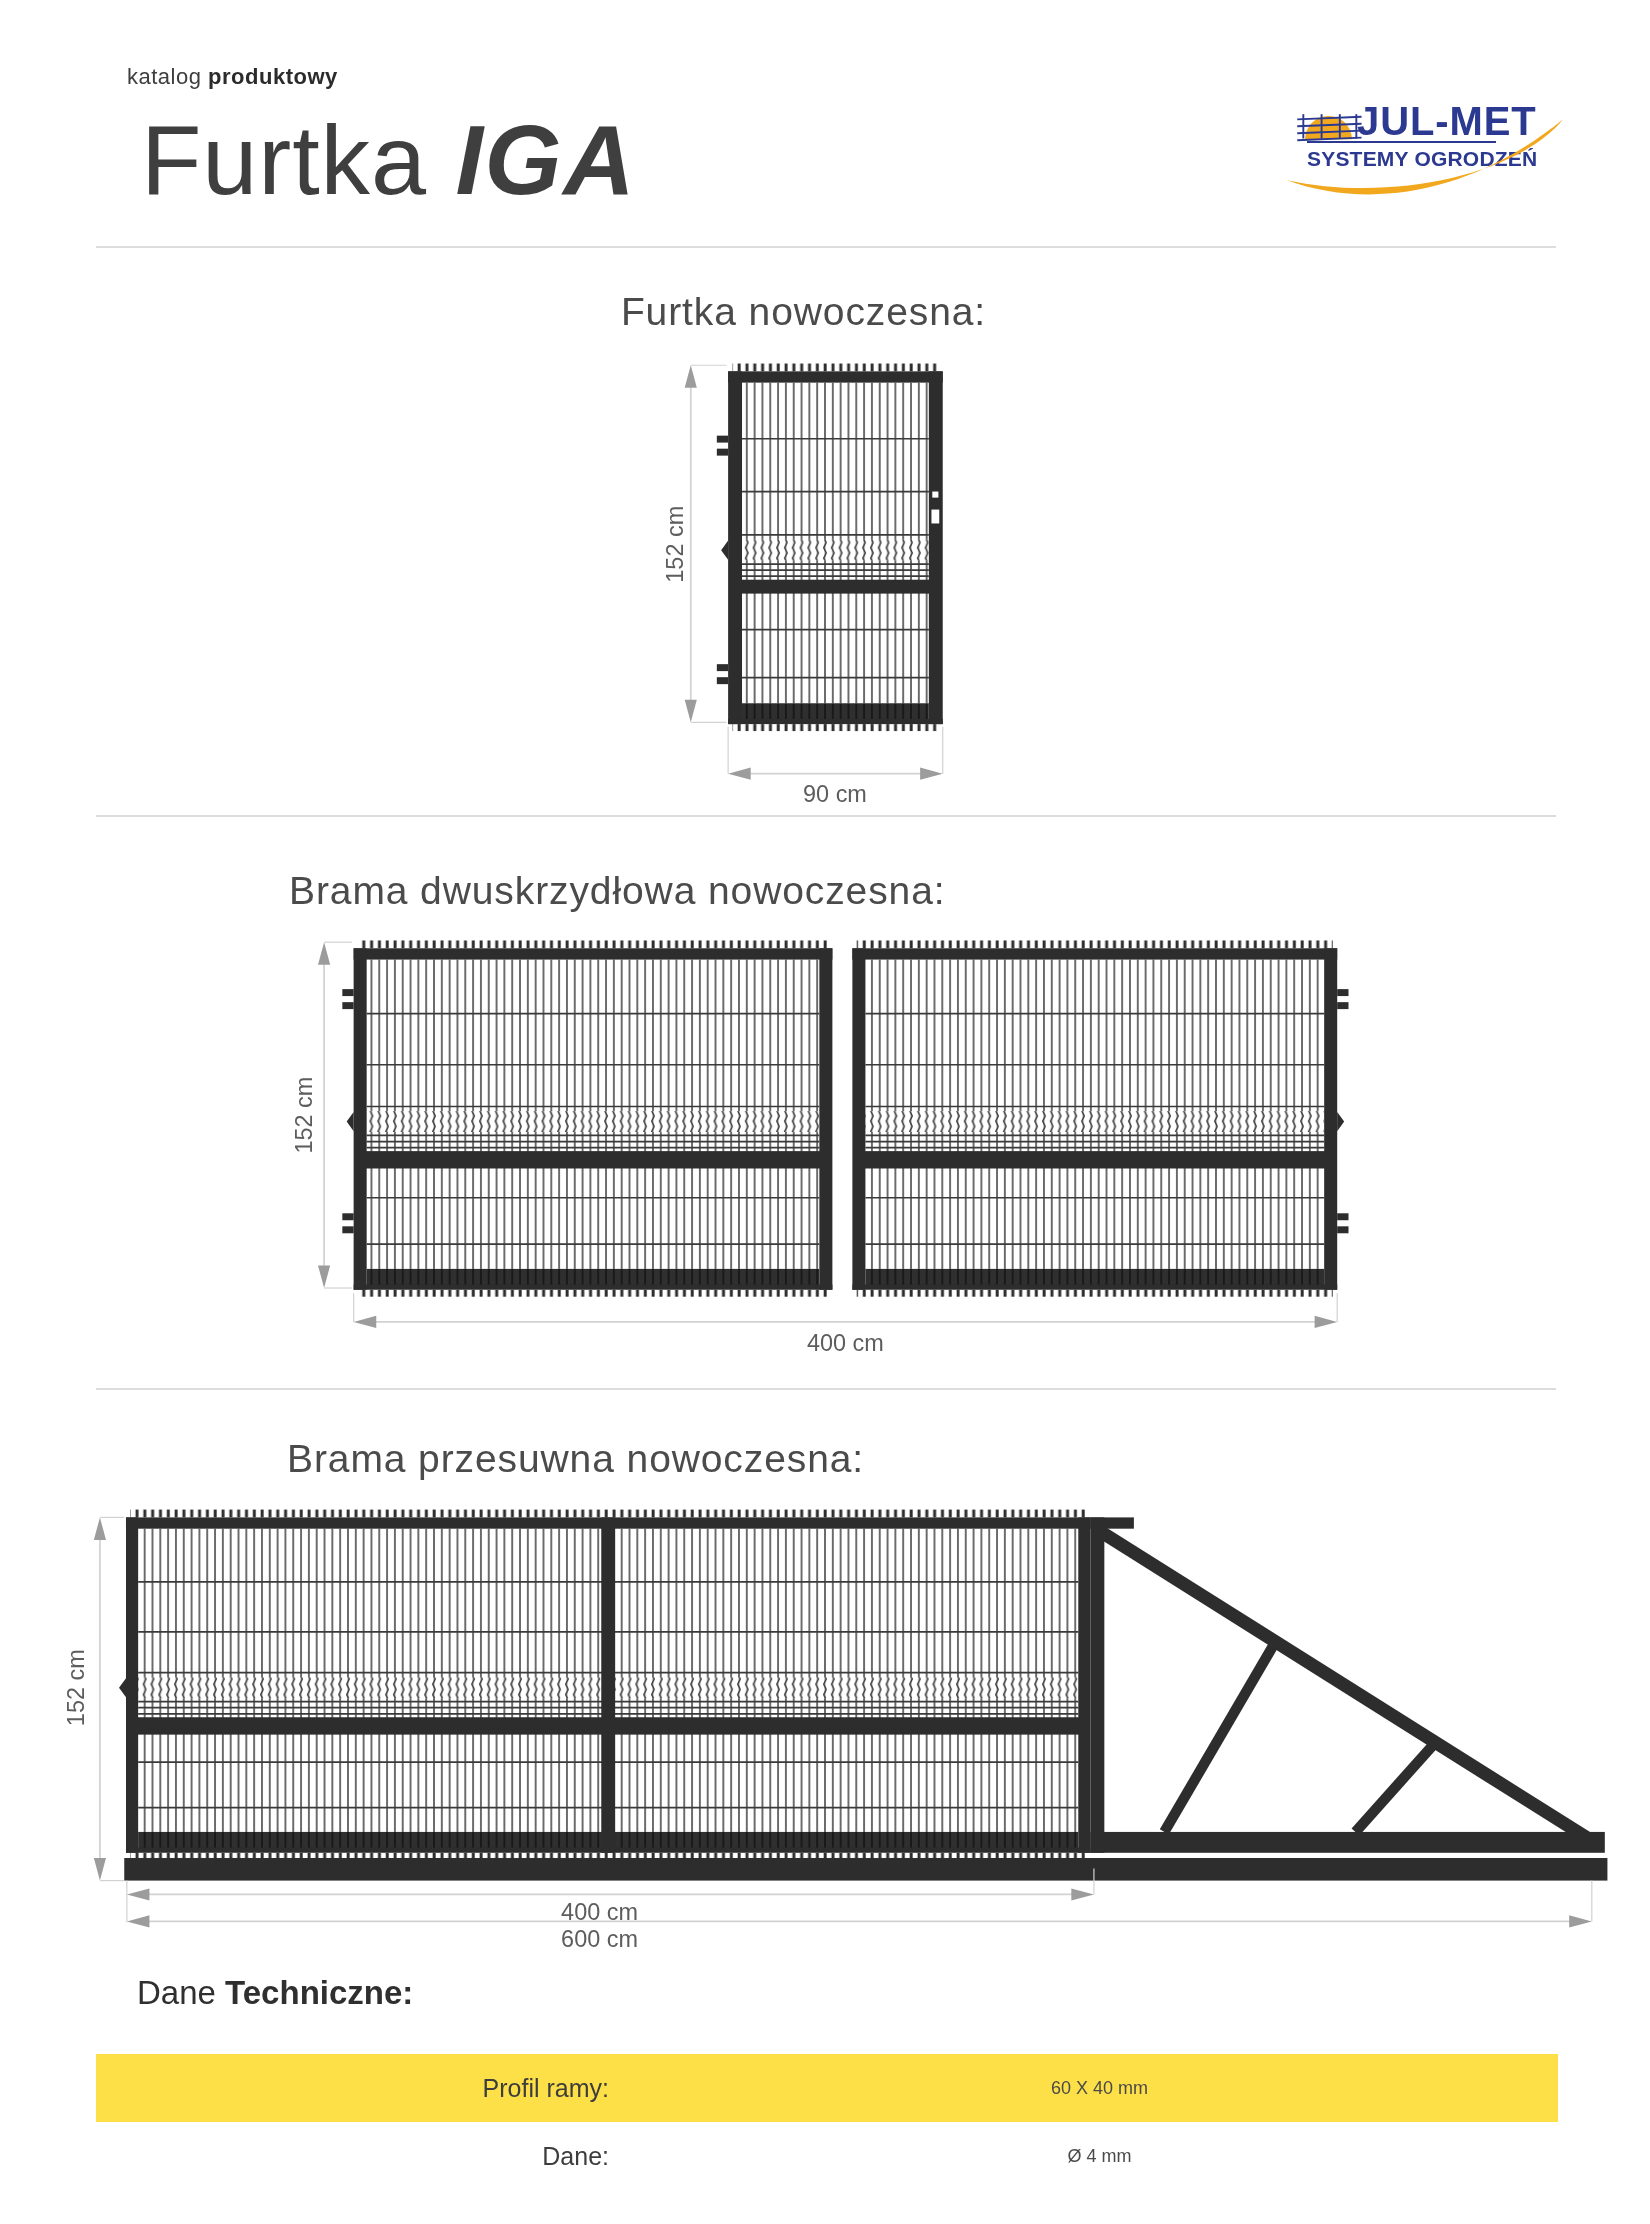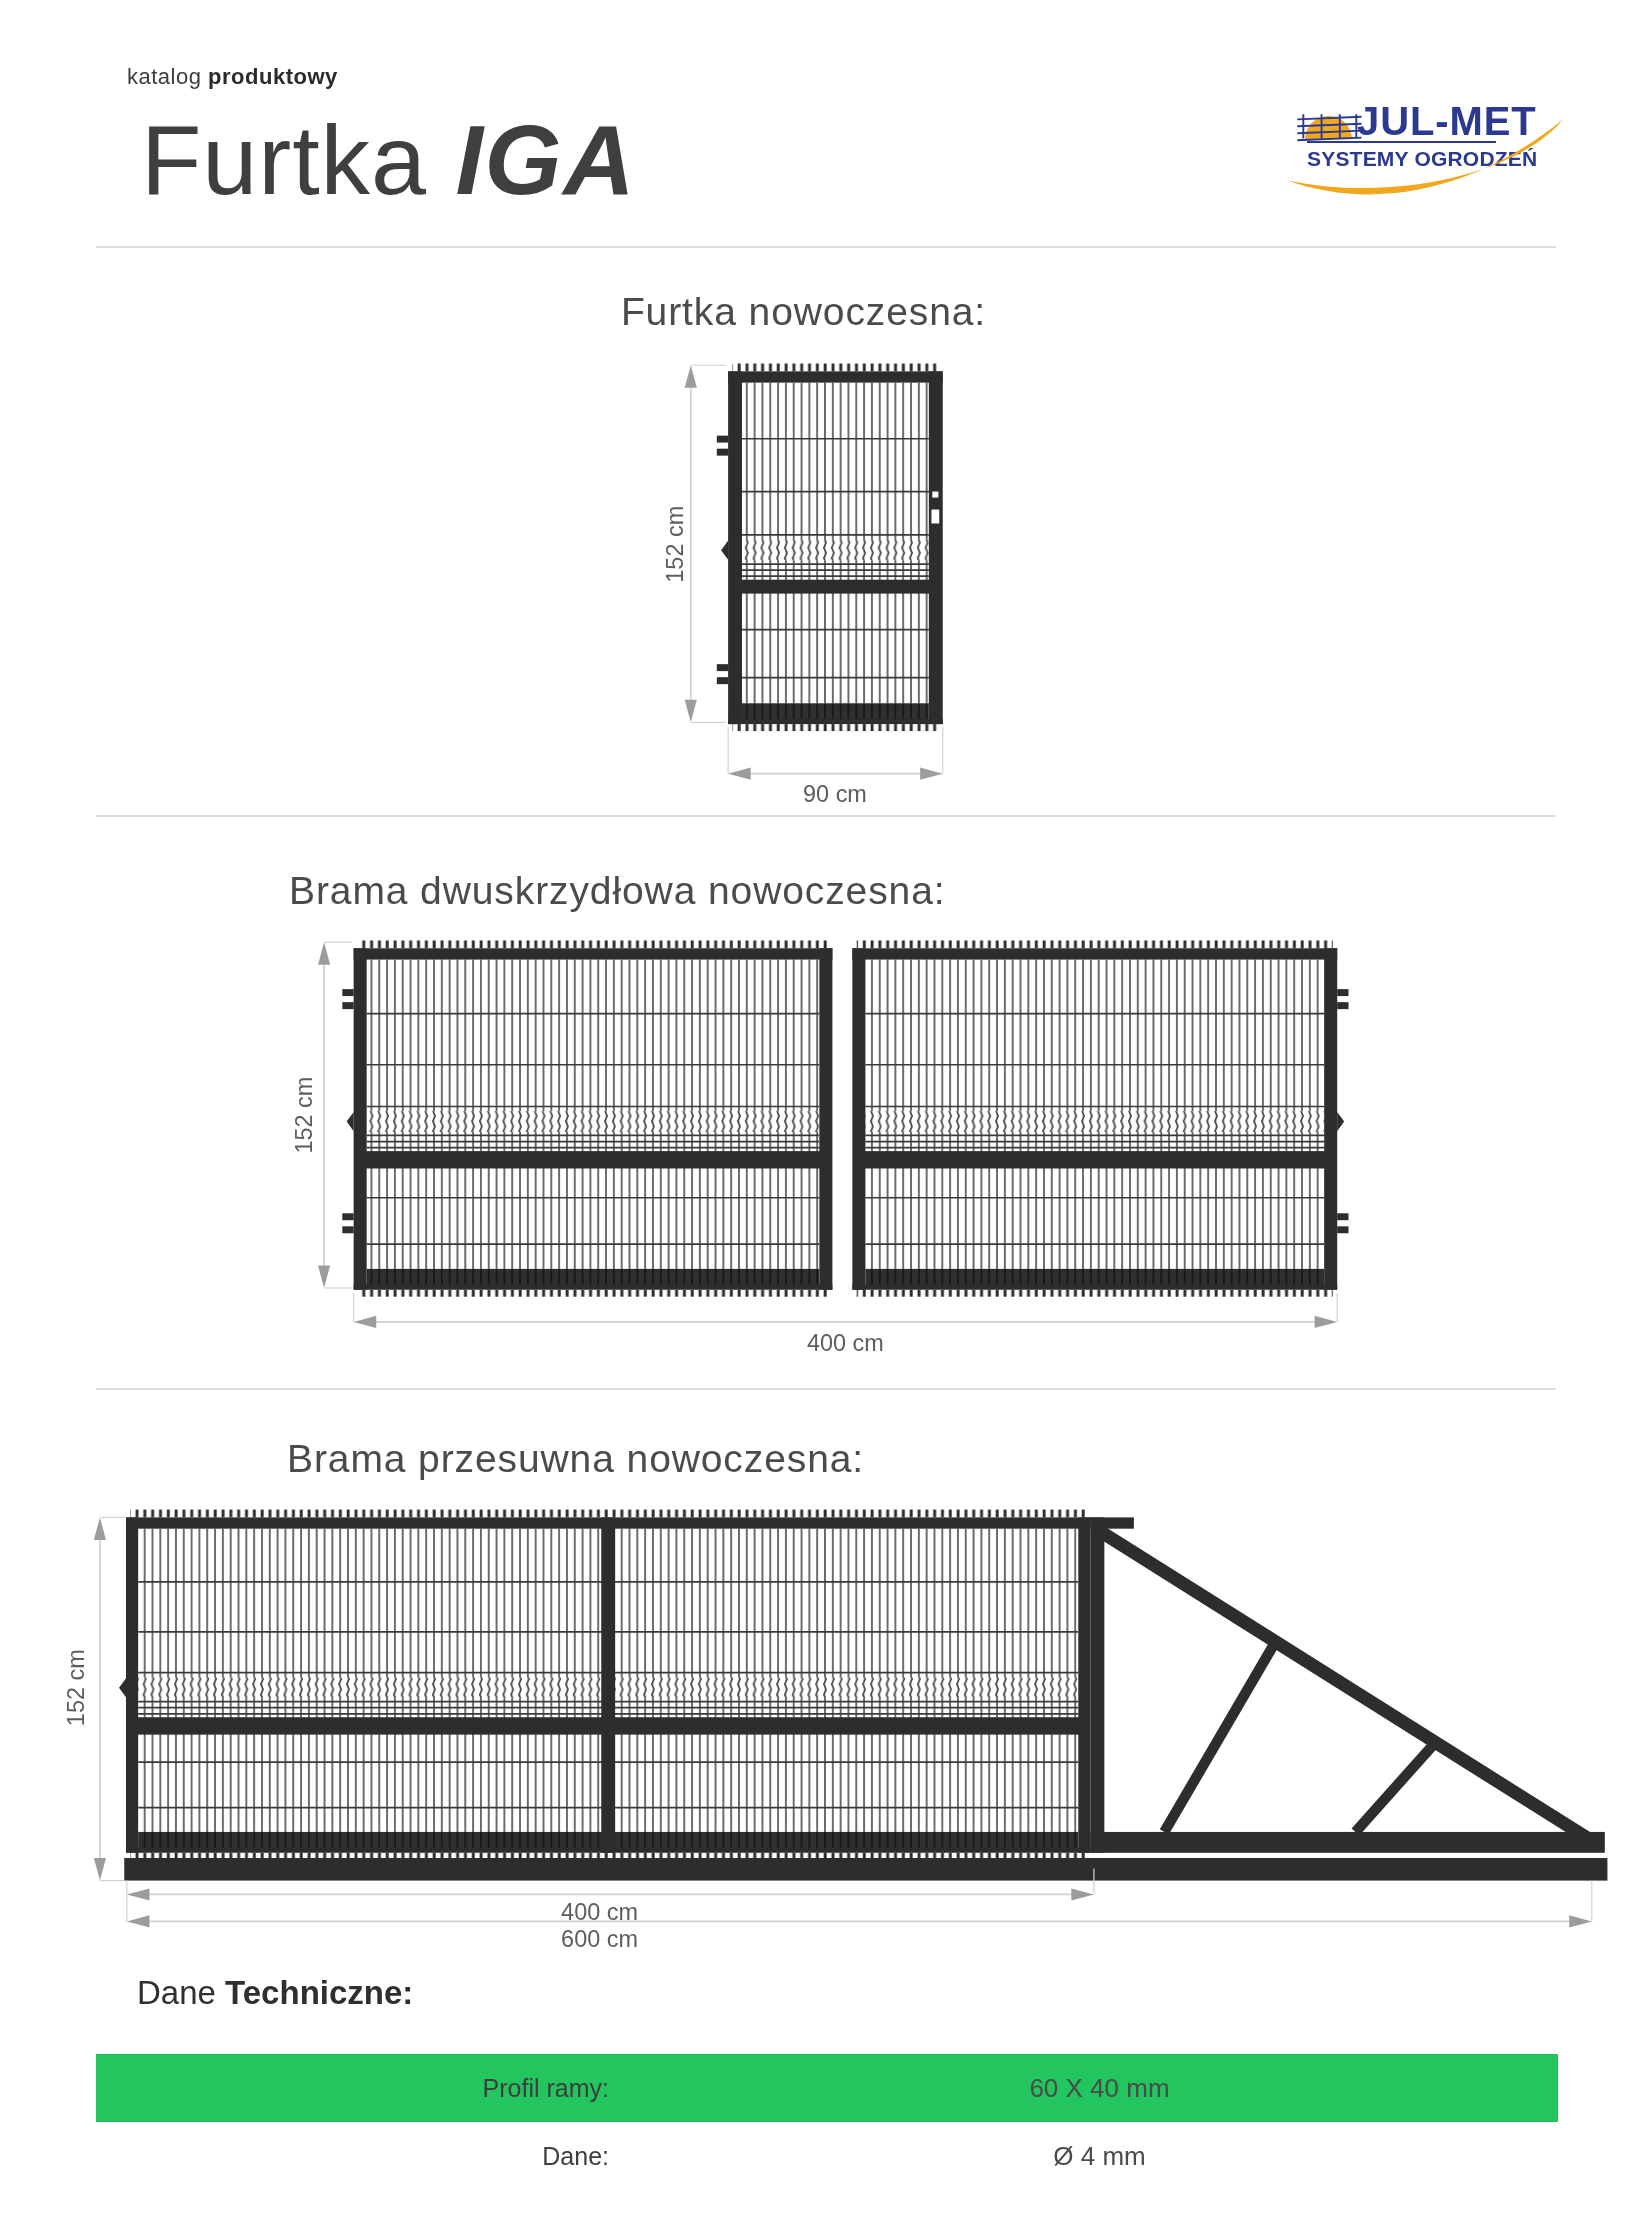--- a/index.html
+++ b/index.html
@@ -18,25 +18,25 @@
                 border-top:2.6px solid #2b3990;padding-top:3.5px;letter-spacing:0.2px;white-space:nowrap;}
   .divider{left:96px;width:1460px;height:1.7px;background:#dcdcdc;}
   
   .sec-title{font-size:39px;font-weight:400;color:#4b4b4b;letter-spacing:0.9px;white-space:nowrap;}
   .sec-title.centered{left:369px;width:869px;text-align:center;}
   
   .tech-heading{left:137px;top:1974px;font-size:33px;color:#2f2f2f;}
   .tech-heading .k-light{font-weight:400;text-align:center;}
   .tech-heading .k-bold{font-weight:800;}
   .tech-row{left:96px;width:1462px;height:68px;}
-  .tech-row.gray{background:#22c55e;}
+  .tech-row.gray{background:#fde047;}
   .tech-row .tl{position:absolute;left:0;top:0;width:513px;height:68px;line-height:68px;
                 text-align:right;font-size:25px;color:#3d3d3d;}
   .tech-row .tv{position:absolute;left:773px;top:0;width:461px;height:76px;line-height:68px;
-                text-align:center;font-size:26px;color:#4a4a4a;}
+                text-align:center;font-size:18px;color:#4a4a4a;}
   svg{display:block;}
   svg text{font-family:"Liberation Sans",sans-serif;}
   .dim-text{font-size:27px;fill:#5d5d5d;}
 </style>
 </head>
 <body>
 
 <div class="page">
 
   <div class="abs kicker">

